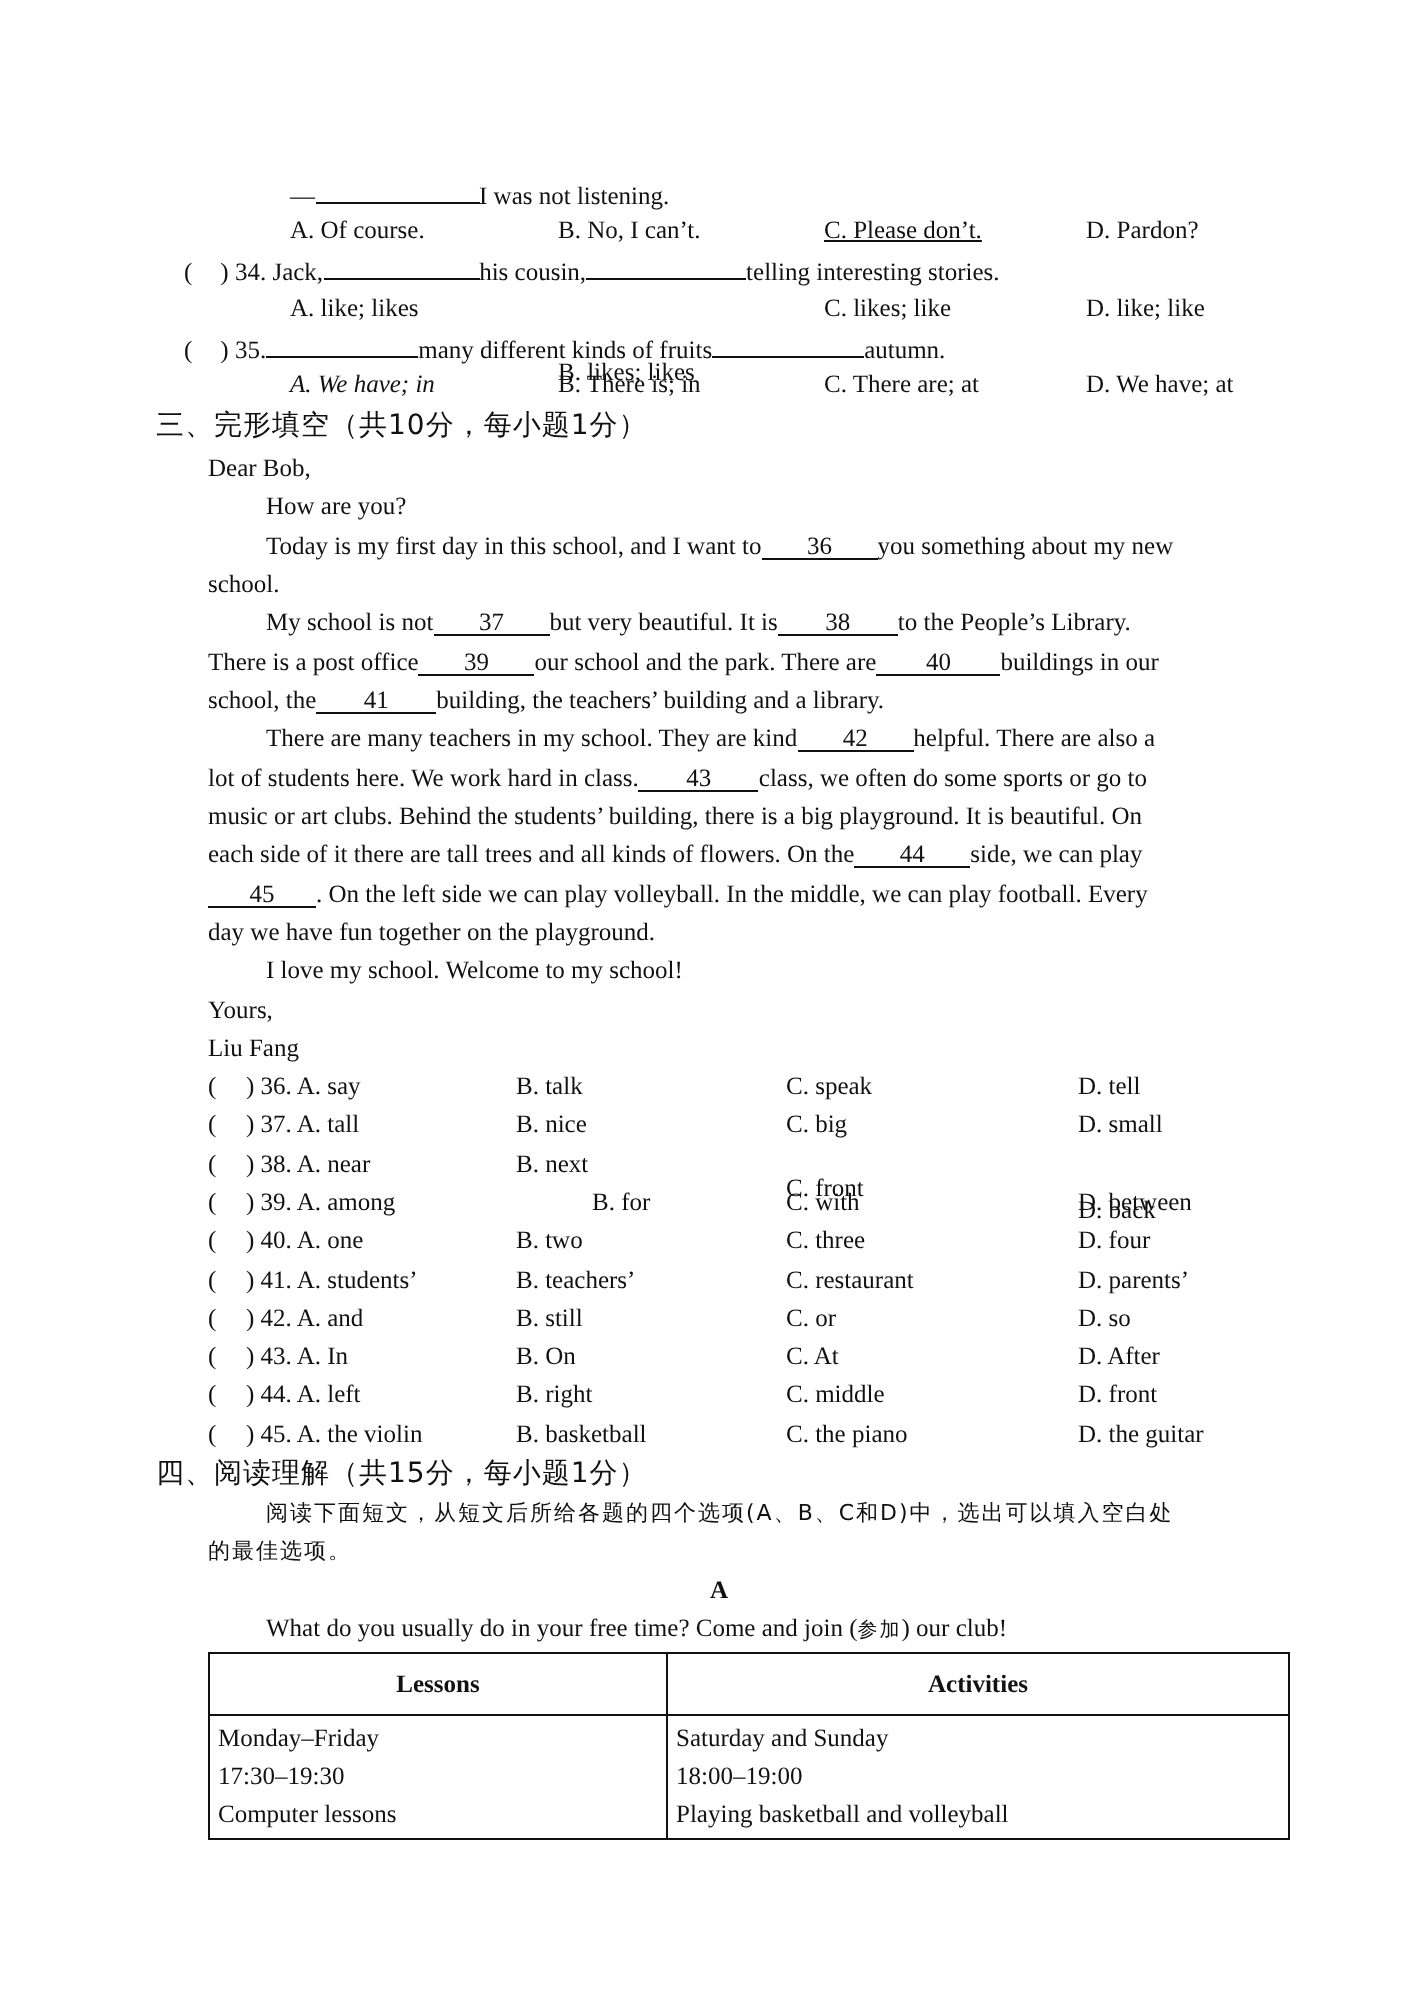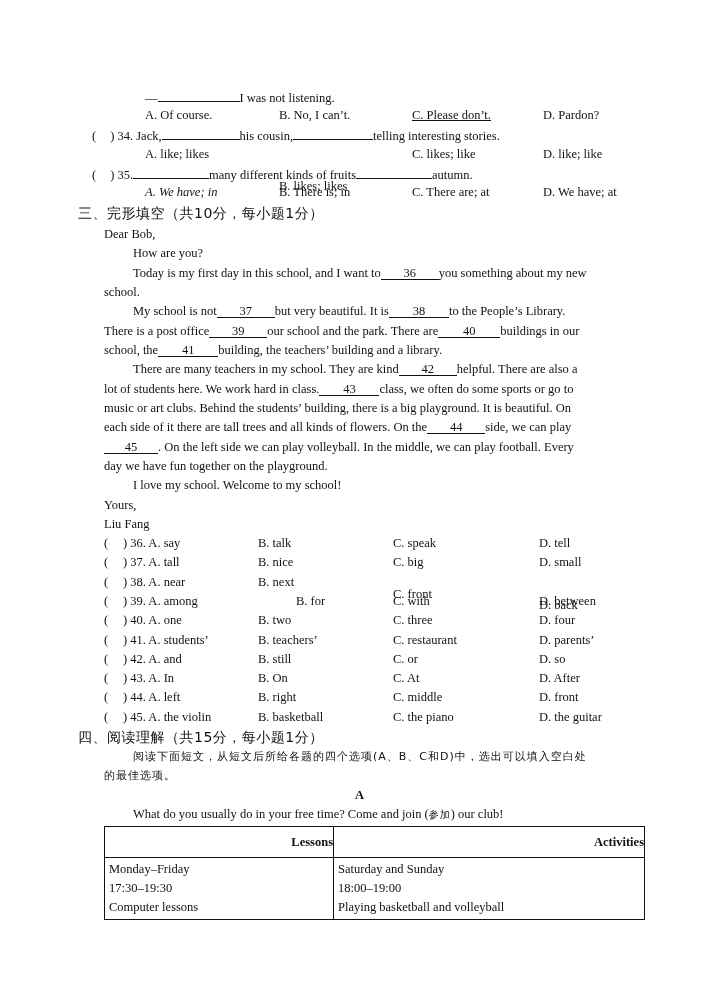--- a/index.html
+++ b/index.html
@@ -5,21 +5,21 @@
     * { box-sizing: border-box; margin: 0; padding: 0; }
     html, body { width: 711px; height: 1006px; background: #ffffff; overflow: hidden; }
     body { position: relative; font-family: "Liberation Serif", "DejaVu Serif", serif; color: #111111; font-size: 12.5px; }
     .line { position: absolute; white-space: nowrap; line-height: 16px; }
     .blank { display: inline-block; border-bottom: 1px solid #111; text-align: center; height: 14px; line-height: 14px; vertical-align: baseline; }
     .heading { font-family: "DejaVu Sans", "Liberation Sans", sans-serif; font-weight: normal; font-size: 14px; letter-spacing: 0.5px; }
     .cjk { font-family: "DejaVu Sans", "Liberation Sans", sans-serif; font-size: 11px; letter-spacing: 1px; }
     .opt { position: absolute; white-space: nowrap; line-height: 16px; }
     table.club { position: absolute; left: 104px; top: 826px; width: 541px; border-collapse: collapse; font-size: 12.5px; }
     table.club th, table.club td { border: 1px solid #111; vertical-align: top; }
-    table.club th { height: 31px; font-weight: bold; text-align: right; vertical-align: middle; }
+    table.club th { height: 31px; font-weight: bold; text-align: center; vertical-align: middle; }
     table.club td { padding: 2px 4px; line-height: 19px; }
     table.club .col1 { width: 229px; }
     .cell-line { display: block; white-space: nowrap; }
   </style>
 </head>
 <body>
 
 <div class="line" style="left:145px; top:88px;">
   <span>—</span><span class="blank" style="width:82px;"></span><span>I was not listening.</span>
 </div>

